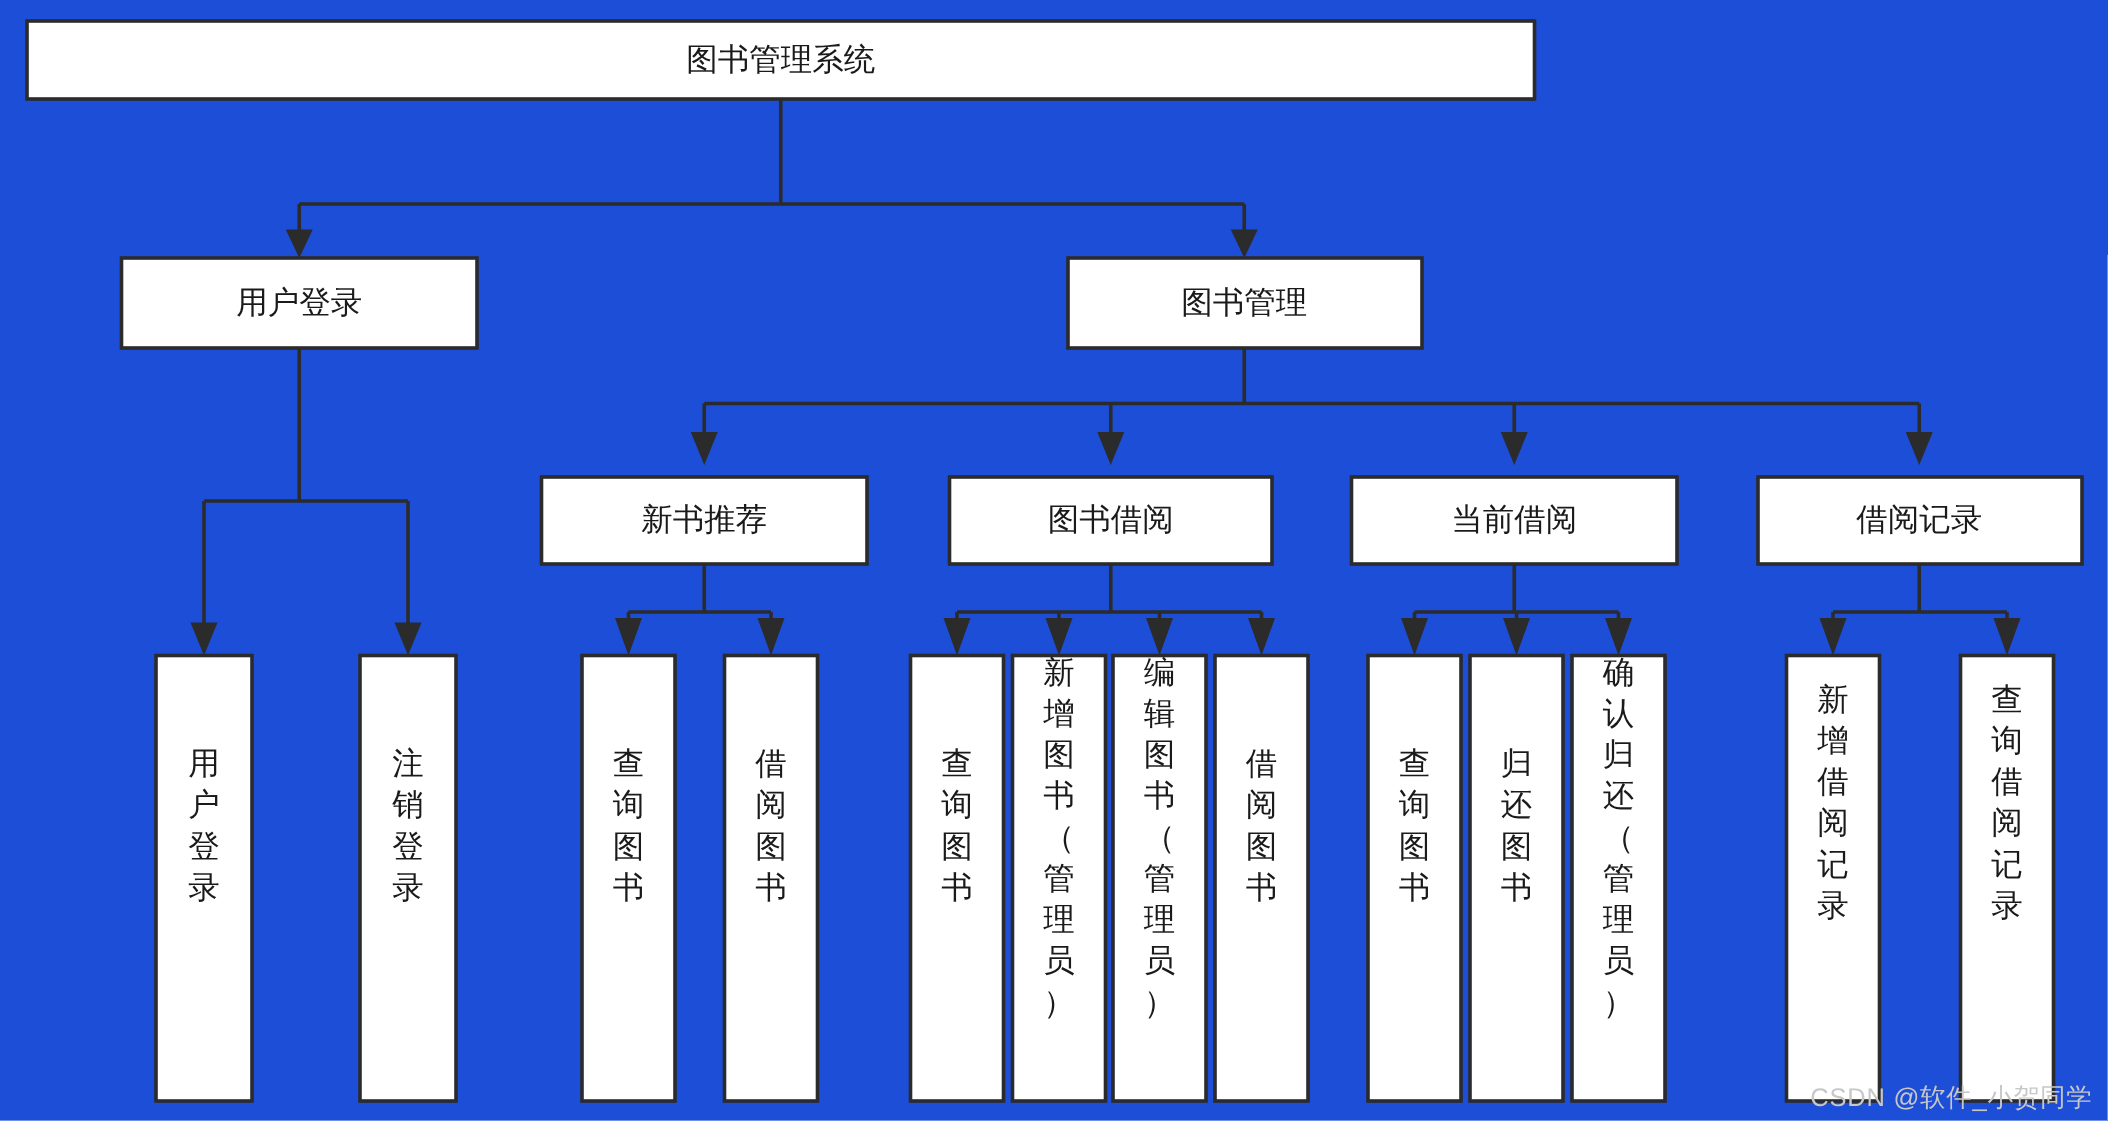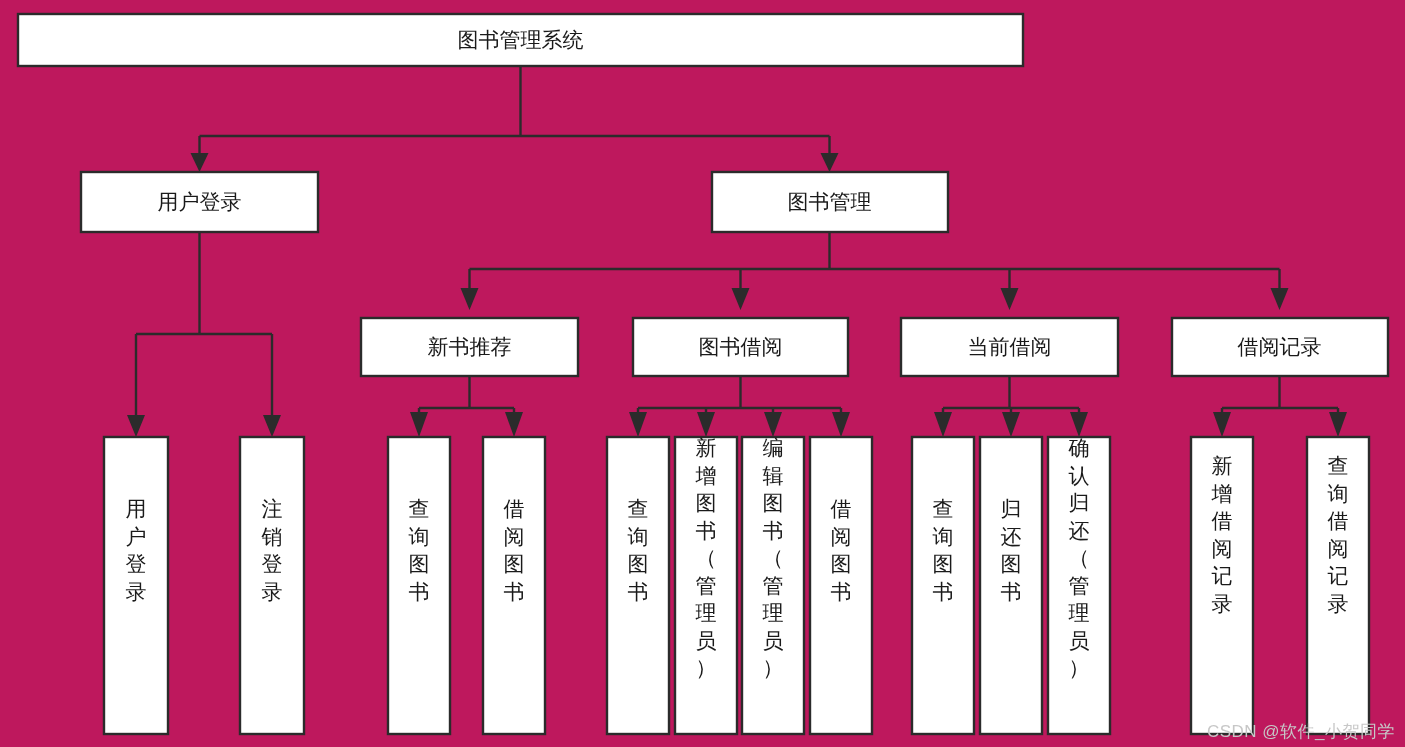--- a/index.html
+++ b/index.html
@@ -11,21 +11,21 @@
   body {
     width: 1405px;
     height: 747px;
     font-family: "Liberation Sans", "DejaVu Sans", sans-serif;
     overflow: hidden;
   }
   #diagram-root {
     position: relative;
     width: 1405px;
     height: 747px;
-    background: #be185d;
+    background: #1d4ed8;
   }
   svg#tree-svg {
     position: absolute;
     left: 0;
     top: 0;
     width: 1405px;
     height: 747px;
     display: block;
   }
   .node-box {

